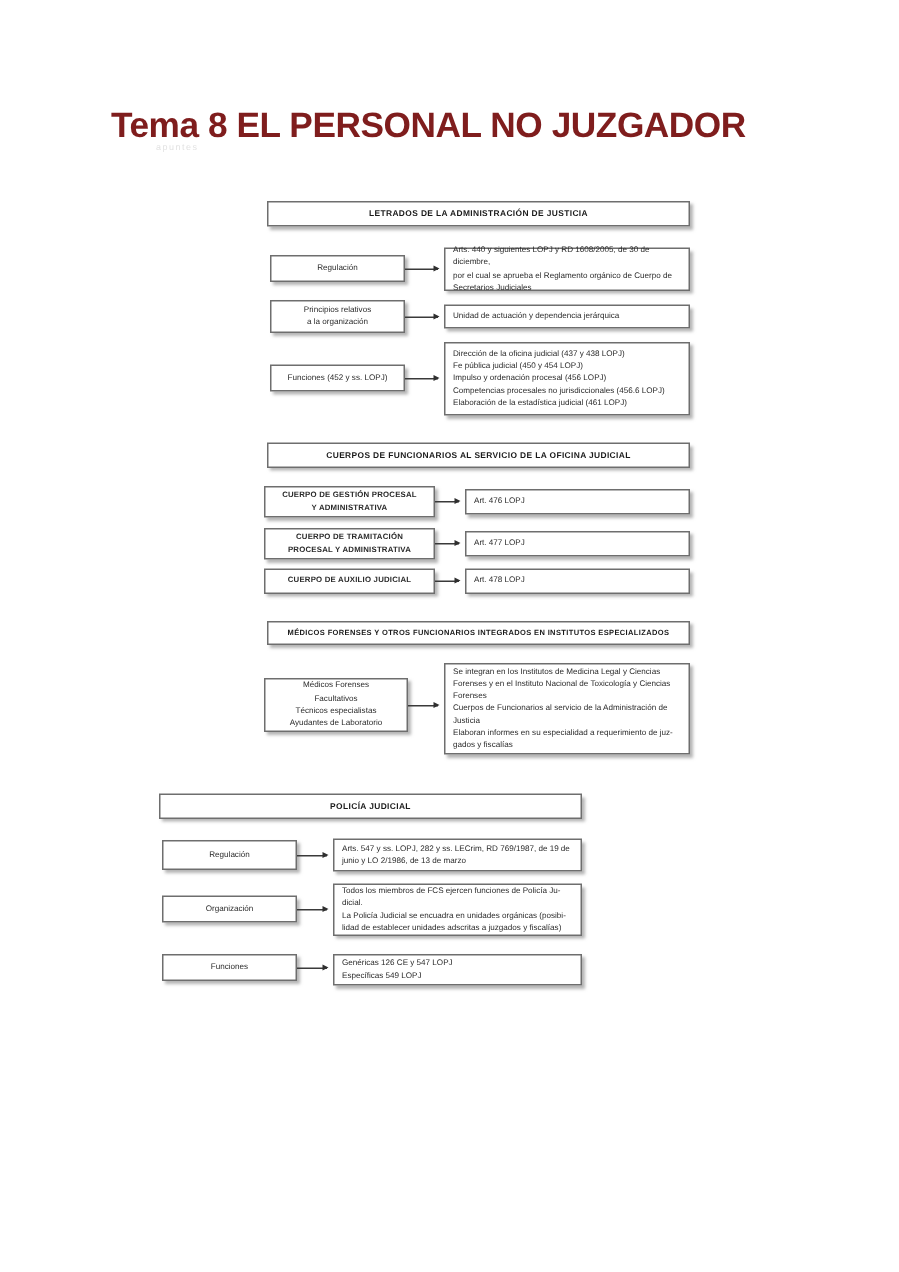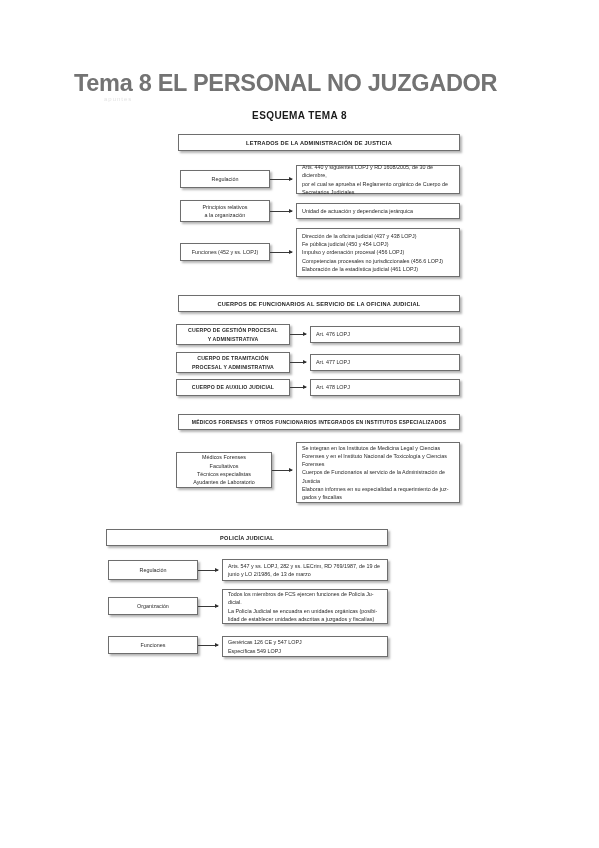--- a/index.html
+++ b/index.html
@@ -15,21 +15,21 @@
   .page{position:relative;width:599px;height:848px;}
 
   
   .doc-title{
     position:absolute;
     left:74px;top:70px;
     font-size:23.5px;
     font-weight:bold;
     letter-spacing:-0.3px;
     white-space:nowrap;
-    color:#737373;
+    color:#7f1d1d;
   }
   .watermark{
     position:absolute;
     left:104px;top:96px;
     font-size:6px;
     letter-spacing:1px;
     color:#d8d8d8;
     white-space:nowrap;
     opacity:.75;
   }
@@ -94,21 +94,20 @@
     border-left:4px solid #2f2f2f;
   }
 </style>
 </head>
 <body>
 
 <div class="page">
 
   <div class="doc-title">Tema 8 EL PERSONAL NO JUZGADOR</div>
   <div class="watermark">apuntes</div>
-  <div class="scheme-title">ESQUEMA TEMA 8</div>
 
   <div class="box center band" style="left:178px;top:134px;width:282px;height:17px;">LETRADOS DE LA ADMINISTRACIÓN DE JUSTICIA</div>
 
   <div class="box center label" style="left:180px;top:170px;width:90px;height:18px;">Regulación</div>
   <div class="conn" style="left:270px;top:179px;width:22px;"></div>
   <div class="arrow" style="left:289px;top:176.5px;"></div>
   <div class="box left content" style="left:296px;top:165px;width:164px;height:29px;">
     <span class="ln">Arts. 440 y siguientes LOPJ y RD 1608/2005, de 30 de diciembre,</span>
     <span class="ln">por el cual se aprueba el Reglamento orgánico de Cuerpo de</span>
     <span class="ln">Secretarios Judiciales</span>

